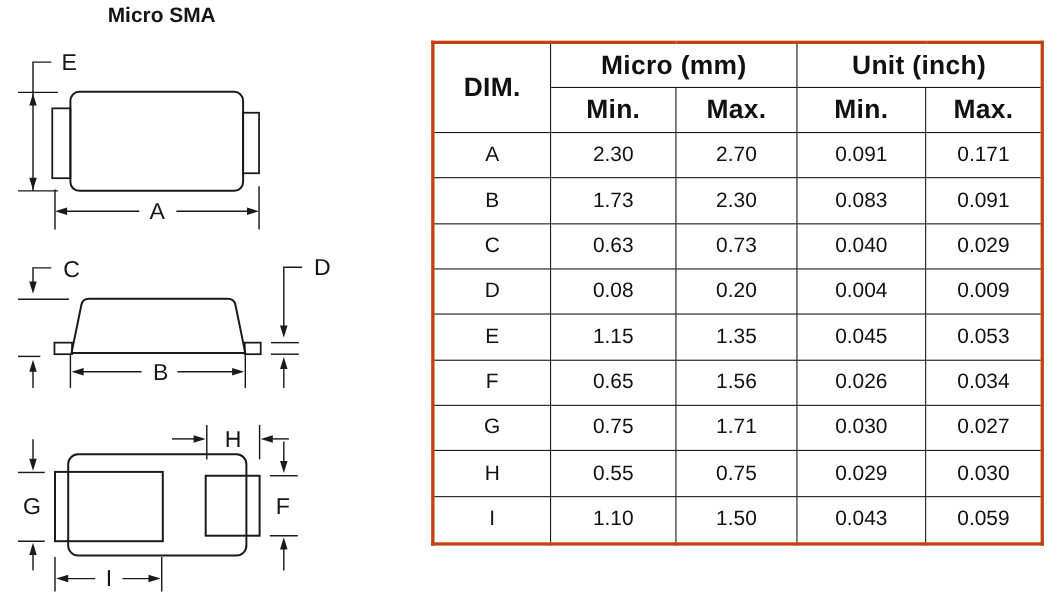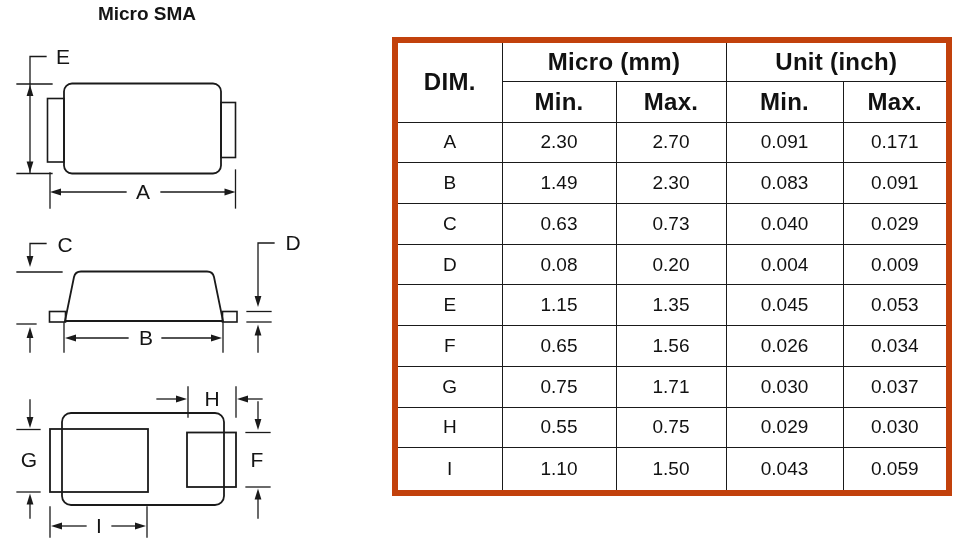--- a/index.html
+++ b/index.html
@@ -15,21 +15,21 @@
     position:absolute;left:392px;top:37px;
     width:554px;height:459px;
     border-collapse:collapse;table-layout:fixed;
     background:#fff;
   }
   table.dim-table th, table.dim-table td{
     border:1.6px solid #1a1a1a;
     text-align:center;vertical-align:middle;
     padding:0;overflow:hidden;white-space:nowrap;
   }
-  table.dim-table{border:6px solid #c2410c;}
+  table.dim-table{border:3px solid #c2410c;}
   table.dim-table th{font-size:24px;font-weight:bold;letter-spacing:0.3px;}
   table.dim-table td{font-size:19px;font-weight:normal;}
   thead tr{height:41px;}
 </style>
 </head>
 <body>
 
 <svg class="drawing" width="380" height="552" viewBox="0 0 380 552" stroke="#1a1a1a" fill="none" stroke-width="1.3" stroke-linecap="square">
 
   <text class="title-label" x="147" y="20" text-anchor="middle" stroke="none">Micro SMA</text>
@@ -167,21 +167,21 @@
   <tbody>
     <tr>
       <td>A</td>
       <td>2.30</td>
       <td>2.70</td>
       <td>0.091</td>
       <td>0.171</td>
     </tr>
     <tr>
       <td>B</td>
-      <td>1.49</td>
+      <td>1.73</td>
       <td>2.30</td>
       <td>0.083</td>
       <td>0.091</td>
     </tr>
     <tr>
       <td>C</td>
       <td>0.63</td>
       <td>0.73</td>
       <td>0.040</td>
       <td>0.029</td>
@@ -205,21 +205,21 @@
       <td>0.65</td>
       <td>1.56</td>
       <td>0.026</td>
       <td>0.034</td>
     </tr>
     <tr>
       <td>G</td>
       <td>0.75</td>
       <td>1.71</td>
       <td>0.030</td>
-      <td>0.037</td>
+      <td>0.027</td>
     </tr>
     <tr>
       <td>H</td>
       <td>0.55</td>
       <td>0.75</td>
       <td>0.029</td>
       <td>0.030</td>
     </tr>
     <tr>
       <td>I</td>

